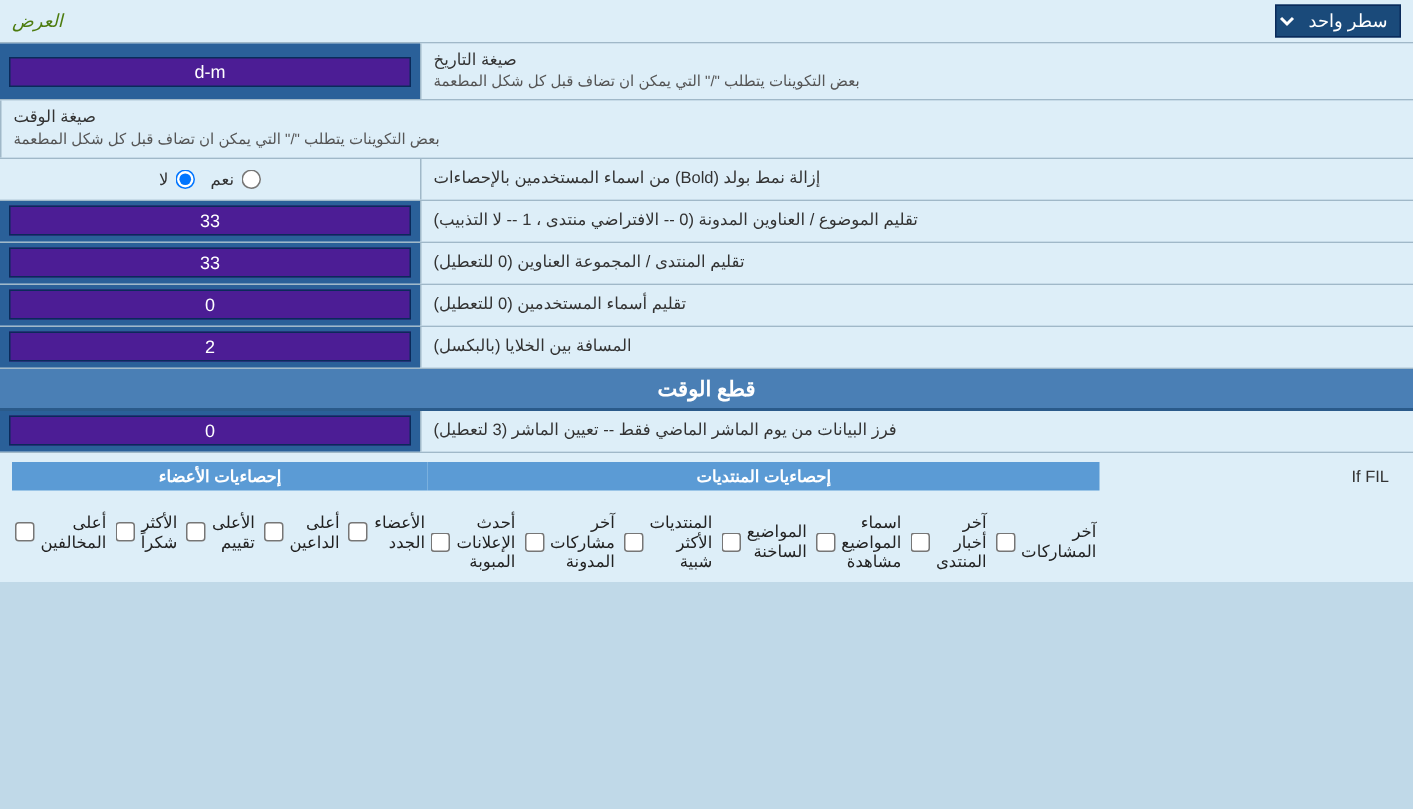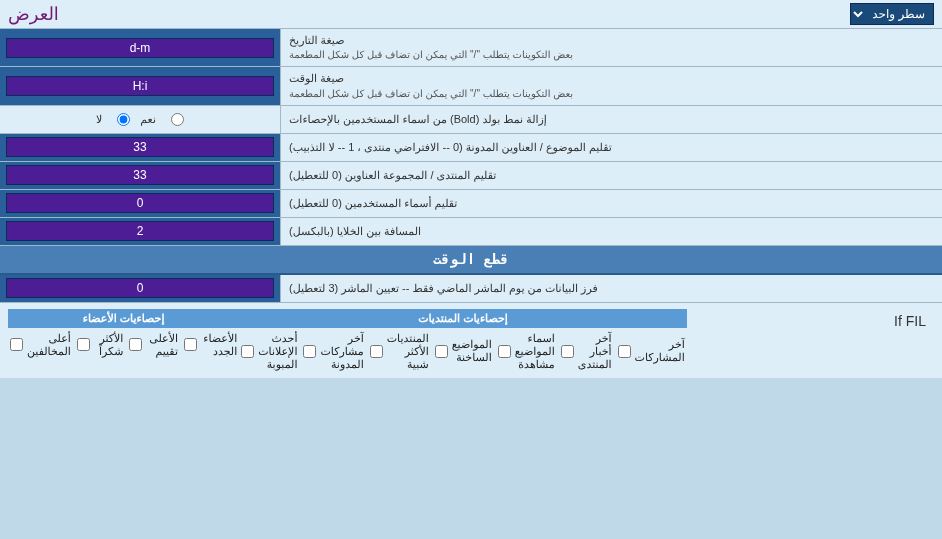--- a/index.html
+++ b/index.html
@@ -80,26 +80,25 @@
       padding: 3px 10px;
       width: 280px;
       min-width: 280px;
       gap: 10px;
     }
     .radio-cell label {
       font-size: 11px;
       color: #333;
       display: flex;
       align-items: center;
-      gap: 15px;
+      gap: 5px;
     }
     .section-header-row {
       background: #4a7fb5;
       border-bottom: 2px solid #2a5a8a;
-      font-family: Liberation Mono, monospace;
     }
     .section-header-row .row-header {
       background: #4a7fb5;
       font-size: 14px;
       padding: 5px 8px;
     }
     
     .bottom-section {
       background: #ddeef8;
       padding: 6px 8px;
@@ -118,21 +117,21 @@
       flex-direction: row;
       gap: 2px;
     }
     .checkbox-col-header {
       background: #5b9bd5;
       color: white;
       text-align: center;
       padding: 3px 6px;
       font-size: 11px;
       font-weight: bold;
-      margin-bottom: 3px;
+      margin-bottom: 14px;
     }
     .checkbox-item {
       display: flex;
       align-items: center;
       justify-content: flex-end;
       gap: 4px;
       font-size: 11px;
       color: #222;
       padding: 1px 2px;
     }
@@ -142,22 +141,23 @@
     .top-header-row {
       display: flex;
       align-items: center;
       justify-content: space-between;
       background: #ddeef8;
       border-bottom: 1px solid #a0b8c8;
       padding: 3px 8px;
       min-height: 26px;
     }
     .top-header-row .right-label {
-      color: #701a75;
-      font-size: 18px;
+      color: #4d7c0f;
+      font-size: 12px;
+      font-style: italic;
     }
     .top-header-row .select-wrapper {
       display: flex;
       align-items: center;
     }
     .top-header-row select {
       background: #1a4a7a;
       color: white;
       border: 1px solid #0a2a5a;
       padding: 2px 4px;
@@ -183,23 +183,20 @@
     </div>
     <div class="input-cell">
       <input type="text" value="d-m" style="">
     </div>
   </div>
 
   <div class="row">
     <div class="label-cell two-line">
       <span>صيغة الوقت</span>
       <span class="sub-text">بعض التكوينات يتطلب "/" التي يمكن ان تضاف قبل كل شكل المطعمة</span>
-    </div>
-    <div class="input-cell">
-      <input type="text" value="H:i" style="">
     </div>
   </div>
 
   <div class="row">
     <div class="label-cell">إزالة نمط بولد (Bold) من اسماء المستخدمين بالإحصاءات</div>
     <div class="radio-cell">
       <label>
         <input type="radio" name="bold_remove" value="yes" style="">
         <span>نعم</span>
       </label>
@@ -247,21 +244,21 @@
       <span>فرز البيانات من يوم الماشر الماضي فقط -- تعيين الماشر (3 لتعطيل)</span>
     </div>
     <div class="input-cell">
       <input type="text" value="0" style="">
     </div>
   </div>
 
   <div class="bottom-section">
     <div style="display:flex; gap:0; background:#ddeef8;">
 
-      <div style="flex:1; display:flex; align-items:flex-start; padding: 4px 8px; font-size:14px; color:#333;">
+      <div style="flex:1; display:flex; align-items:flex-start; padding: 4px 8px; font-size:11px; color:#333;">
         <span>If FIL</span>
       </div>
 
       <div style="flex:1;">
         <div class="checkbox-col-header">إحصاءيات المنتديات</div>
         <div class="checkbox-col">
           <div class="checkbox-item">
             <span>آخر المشاركات</span>
             <input type="checkbox" style="">
           </div>
@@ -293,20 +290,24 @@
       </div>
 
       <div style="flex:1;">
         <div class="checkbox-col-header">إحصاءيات الأعضاء</div>
         <div class="checkbox-col">
           <div class="checkbox-item">
             <span>الأعضاء الجدد</span>
             <input type="checkbox" style="">
           </div>
           <div class="checkbox-item">
+            <span>أعلى الداعين</span>
+            <input type="checkbox" style="">
+          </div>
+          <div class="checkbox-item">
             <span>الأعلى تقييم</span>
             <input type="checkbox" style="">
           </div>
           <div class="checkbox-item">
             <span>الأكثر شكراً</span>
             <input type="checkbox" style="">
           </div>
           <div class="checkbox-item">
             <span>أعلى المخالفين</span>
             <input type="checkbox" style="">

